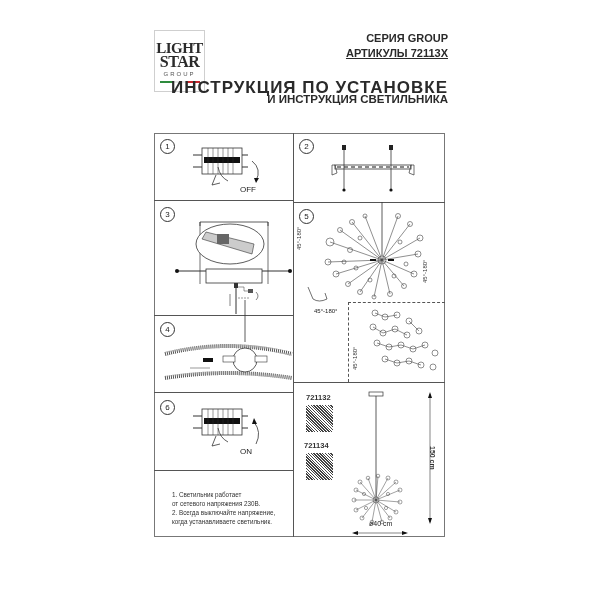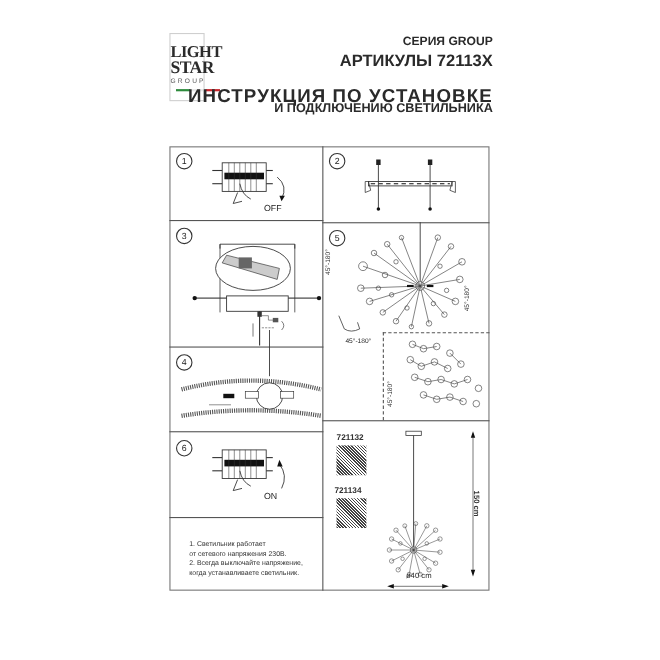--- a/index.html
+++ b/index.html
@@ -1,26 +1,26 @@
 <!DOCTYPE html>
 <html><head>
 <meta charset="utf-8">
 <style>
   html, body { margin:0; padding:0; background:#ffffff; }
   body { width:600px; height:600px; position:relative; overflow:hidden; font-family:"Liberation Sans", sans-serif; color:#222; }
-  .logo { position:absolute; left:154px; top:30px; width:32px; height:62px; border:1px solid #cfcfcf; background:#fff; box-sizing:border-box; }
+  .logo { position:absolute; left:154px; top:30px; width:51px; height:62px; border:1px solid #cfcfcf; background:#fff; box-sizing:border-box; }
   .logo .l1, .logo .l2 { position:absolute; left:0; width:100%; text-align:center; font-family:"Liberation Serif", serif; font-weight:bold; color:#2b2b2b; letter-spacing:-0.5px; }
   .logo .l1 { top:10px; font-size:15px; line-height:14px; }
   .logo .l2 { top:23px; font-size:16px; line-height:16px; }
   .logo .l3 { position:absolute; top:40px; left:0; width:100%; text-align:center; font-size:6px; letter-spacing:2px; color:#555; }
   .logo .flag { position:absolute; left:5px; top:50px; width:40px; height:2px; display:flex; }
   .logo .flag span { flex:1; }
   .hdr { position:absolute; right:152px; text-align:right; font-weight:bold; color:#2a2a2a; }
   .h1 { top:32px; font-size:11px; }
-  .h2 { top:47px; font-size:15px; }
+  .h2 { top:47px; font-size:11px;text-decoration:underline; }
   .h3 { top:78px; font-size:17px; letter-spacing:1px; }
   .h4 { top:93px; font-size:11.5px; }
   .grid { position:absolute; left:154px; top:133px; width:291px; height:404px; border:1.5px solid #777; box-sizing:border-box; }
   .vline { position:absolute; left:293px; top:133px; width:1px; height:404px; background:#555; }
   .hl { position:absolute; height:1px; background:#555; }
   .num { position:absolute; width:13px; height:13px; border:1px solid #333; border-radius:50%; font-size:8px; line-height:13px; text-align:center; color:#222; background:#fff; }
   .lbl { position:absolute; font-size:8px; color:#222;text-align:right; }
   .note { position:absolute; left:172px; top:490px; font-size:6.3px; line-height:9px; color:#333; }
   .code { position:absolute; font-size:7.5px; font-weight:bold; color:#333; }
   .qr { position:absolute; width:27px; height:27px; background:
@@ -40,21 +40,21 @@
   <div class="flag">
     <span style="background:#2e8b3d"></span>
       <span style="background:#e8e8e8"></span>
       <span style="background:#c8262c"></span>
   </div>
 </div>
 
 <div class="hdr h1">СЕРИЯ GROUP</div>
 <div class="hdr h2">АРТИКУЛЫ 72113X</div>
 <div class="hdr h3">ИНСТРУКЦИЯ ПО УСТАНОВКЕ</div>
-<div class="hdr h4">И ПОДКЛЮЧЕНИЮ СВЕТИЛЬНИКА</div>
+<div class="hdr h4">И ИНСТРУКЦИЯ СВЕТИЛЬНИКА</div>
 
 <div class="grid"></div>
 <div class="vline"></div>
 <div class="hl" style="left:154px;top:200px;width:140px"></div>
 <div class="hl" style="left:154px;top:315px;width:140px"></div>
 <div class="hl" style="left:154px;top:392px;width:140px"></div>
 <div class="hl" style="left:154px;top:470px;width:140px"></div>
 <div class="hl" style="left:293px;top:202px;width:152px"></div>
 <div class="hl" style="left:293px;top:382px;width:152px"></div>
 

